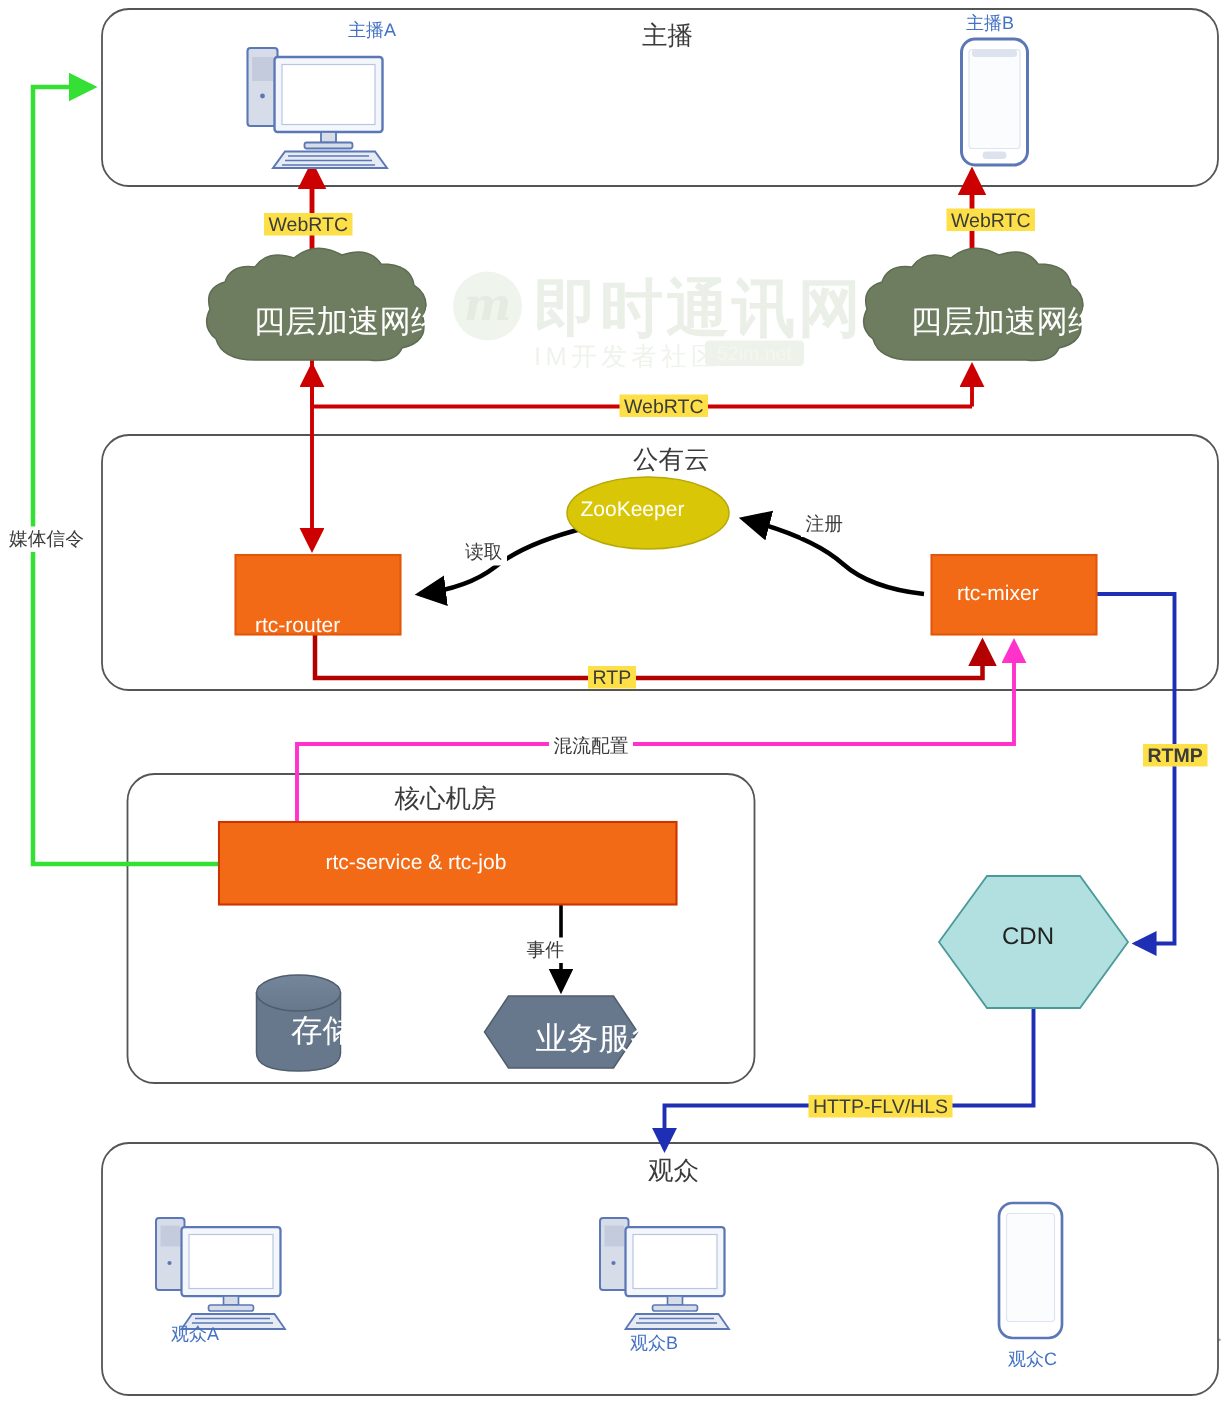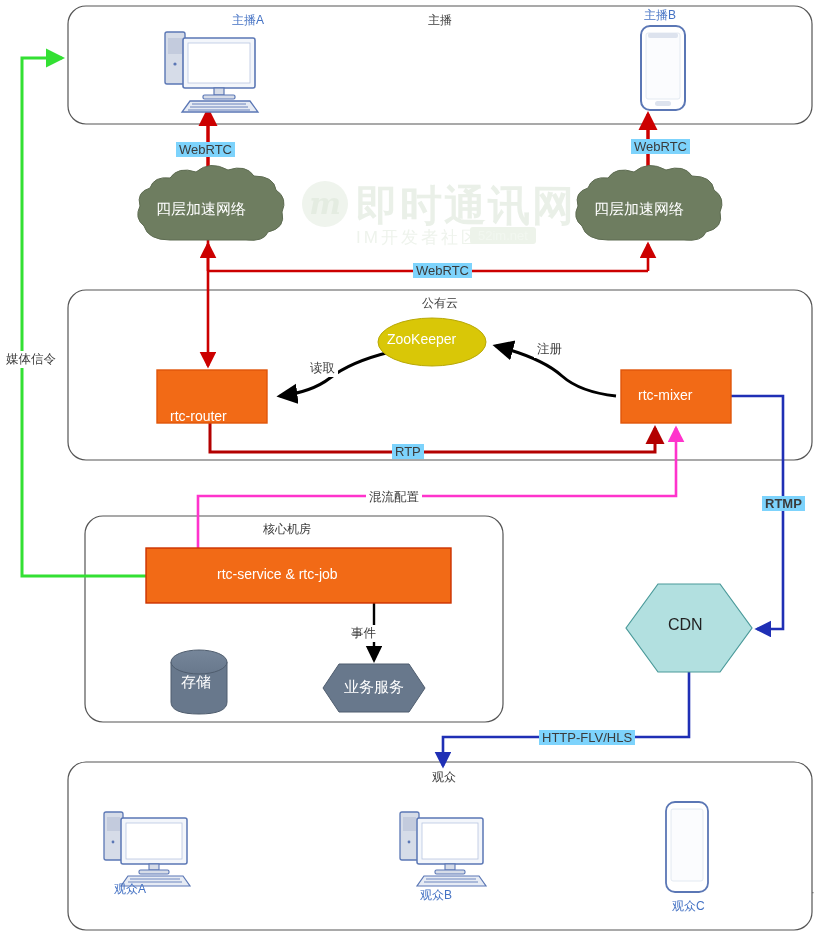--- a/index.html
+++ b/index.html
@@ -1,25 +1,25 @@
 <!DOCTYPE html>
 <html><head>
 <meta charset="utf-8">
 <style>
   html,body{margin:0;padding:0;background:#ffffff;}
   body{font-family:"Liberation Sans","DejaVu Sans",sans-serif;}
   #stage{position:relative;width:820px;height:938px;background:#fff;overflow:hidden;}
   svg.layer{position:absolute;left:0;top:0;width:820px;height:938px;}
   .lbl{position:absolute;font-family:"Liberation Sans","DejaVu Sans",sans-serif;white-space:nowrap;}
-  .zone-title{font-size:12px;color:#3b3b3b;}
+  .zone-title{font-size:17px;color:#3b3b3b;}
   .dev-label{font-size:12px;color:#4472c4;}
-  .edge-label{font-size:13px;color:#3b3b3b;background:#7dd3fc;padding:0 3px;}
+  .edge-label{font-size:13px;color:#3b3b3b;background:#fde047;padding:0 3px;}
   .edge-label-cn{font-size:12.5px;color:#3b3b3b;background:#fff;padding:0 3px;}
   .node-text{font-size:14px;color:#ffffff;font-weight:normal;}
-  .cloud-text{font-size:15px;color:#ffffff;}
+  .cloud-text{font-size:21px;color:#ffffff;margin-left:13px;}
   .wm{position:absolute;pointer-events:none;}
   .wm-main{font-size:42px;color:#eaf0e8;font-weight:bold;letter-spacing:2px;font-family:"DejaVu Sans",sans-serif;}
   .wm-sub{font-size:17px;color:#eef3ec;letter-spacing:3px;}
   .wm-pill{font-size:13px;color:#f2f7f0;background:#edf3ea;border-radius:3px;padding:1px 8px;}
   .wm-bottom{font-size:26px;color:#9a9a9a;font-family:"DejaVu Serif",serif;white-space:nowrap;}
   .wm-logo{position:absolute;width:46px;height:46px;border-radius:50%;background:#eff4ed;color:#e4ece1;font-size:30px;font-style:italic;font-weight:bold;text-align:center;line-height:46px;font-family:"DejaVu Serif",serif;}
 </style>
 </head>
 <body>
 

